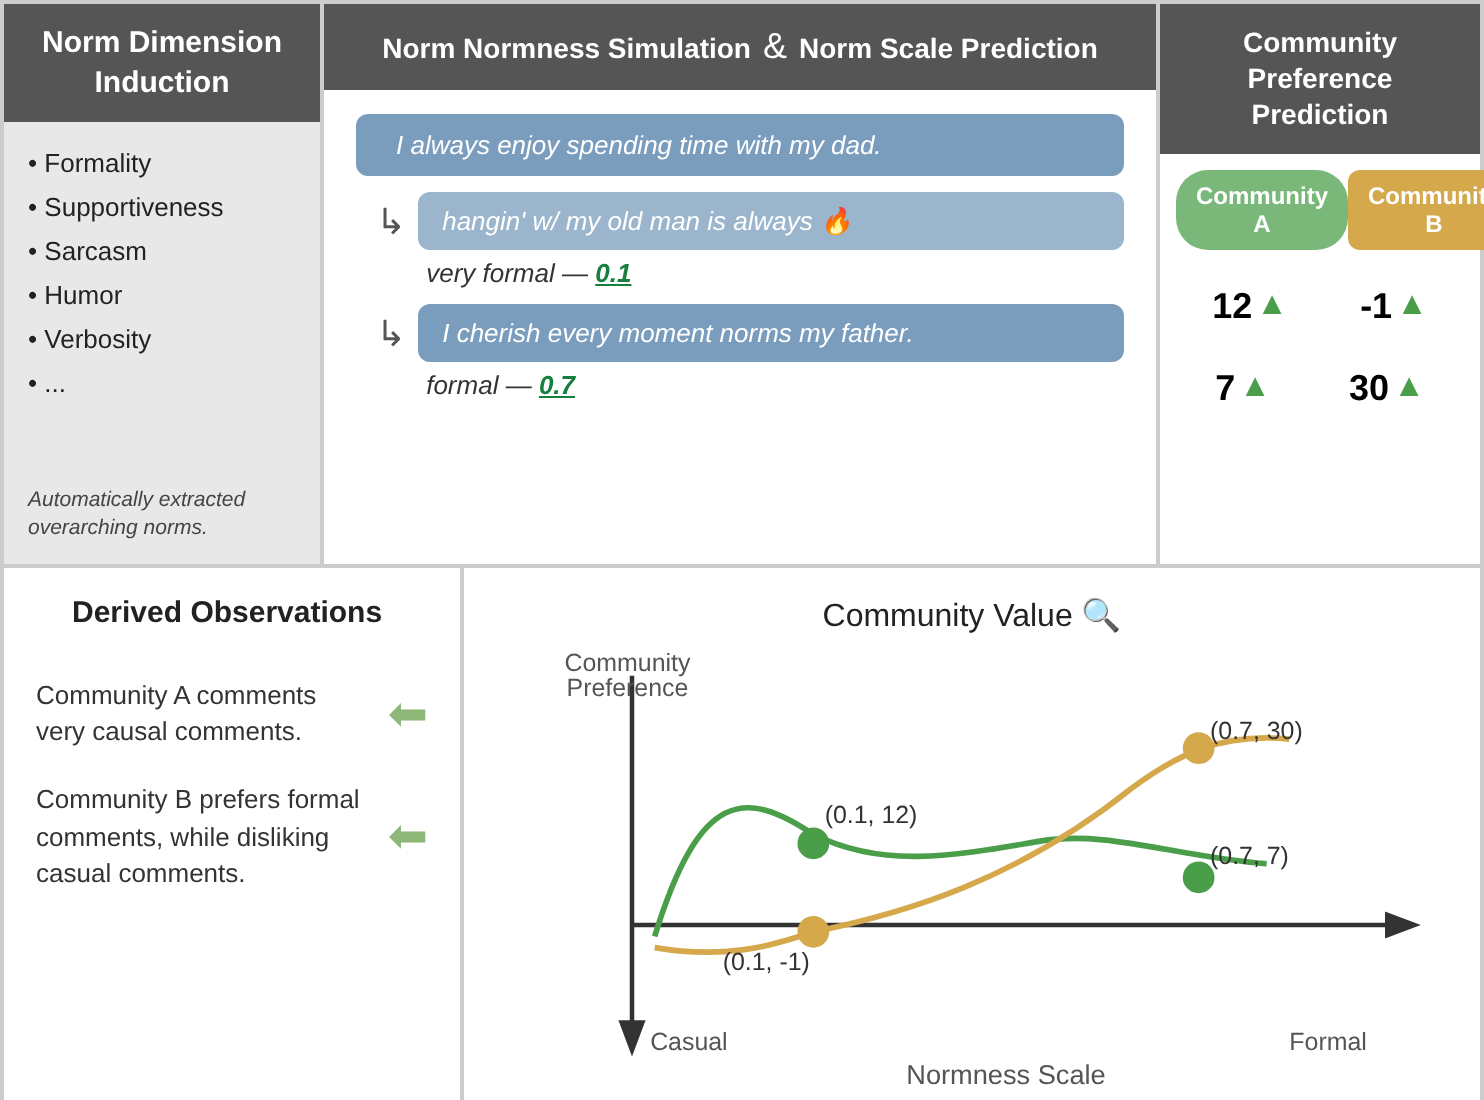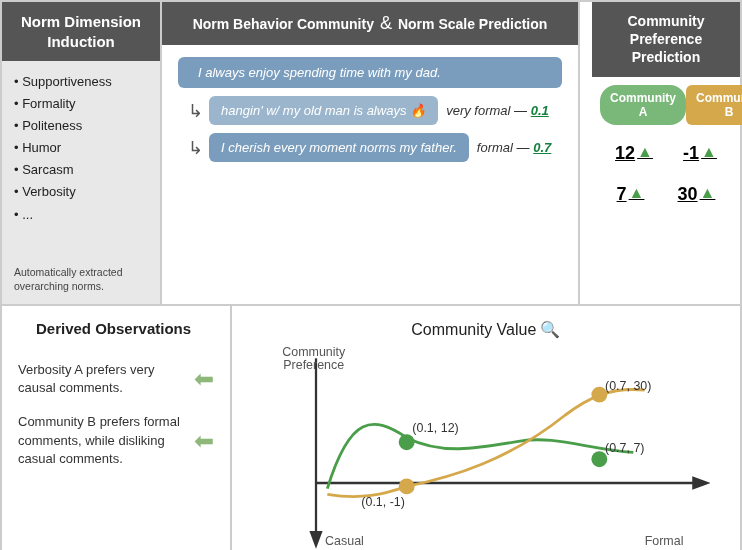--- a/index.html
+++ b/index.html
@@ -55,20 +55,21 @@
     .col-norm-dim .content ul li::before {
       content: "• ";
     }
     .col-norm-dim .content ul li {
       line-height: 1.7;
     }
     .col-norm-dim .footer-note {
       font-size: 10.5px;
       color: #444;
       padding: 4px 12px 10px;
+      font-style: italic;
       line-height: 1.4;
       margin-top: 25px;
     }
 
     
     .col-simulation {
       flex: 1;
       display: flex;
       flex-direction: column;
       border-right: 2px solid #ccc;
@@ -121,23 +122,22 @@
       align-items: center;
       padding-top: 4px;
       color: #555;
       font-size: 18px;
       margin-left: 10px;
     }
 
     .sim-inner {
       flex: 1;
       display: flex;
-      flex-direction: row;
+      flex-direction: column;
       gap: 4px;
-      align-items: center;
     }
     .casual-box {
       background: #9ab5cc;
       border-radius: 6px;
       padding: 7px 12px;
       color: #fff;
       font-size: 13px;
       font-style: italic;
     }
     .scale-label {
@@ -158,21 +158,20 @@
       color: #fff;
       font-size: 13px;
       font-style: italic;
     }
 
     
     .col-community {
       width: 160px;
       display: flex;
       flex-direction: column;
-      padding-left: 12px;
     }
     .col-community .header {
       background: #555;
       color: #fff;
       text-align: center;
       font-weight: bold;
       font-size: 14px;
       padding: 10px 8px;
       line-height: 1.3;
     }
@@ -208,25 +207,24 @@
     }
 
     .score-row {
       display: flex;
       justify-content: space-around;
       align-items: center;
       padding: 10px 0;
     }
     .score-item {
       display: flex;
-      align-items: flex-start;
+      align-items: center;
       gap: 2px;
       font-size: 18px;
       font-weight: bold;
-      text-decoration: underline;
     }
     .score-item .arrow-up {
       color: #4a9e4a;
       font-size: 16px;
     }
 
     
     .bottom-section {
       display: flex;
       flex: 1;
@@ -299,36 +297,35 @@
 <div class="main-container">
 
   <div class="top-section">
 
     <div class="col-norm-dim">
       <div class="header">
         <span>Norm Dimension Induction</span>
       </div>
       <div class="content">
         <ul>
+          <li>Formality</li>
           <li>Supportiveness</li>
-          <li>Formality</li>
-          <li>Politeness</li>
+          <li>Sarcasm</li>
           <li>Humor</li>
-          <li>Sarcasm</li>
           <li>Verbosity</li>
           <li>...</li>
         </ul>
       </div>
       <div class="footer-note">Automatically extracted overarching norms.</div>
     </div>
 
     <div class="col-simulation">
       <div class="header">
         <div class="part">
-          <span>Norm Behavior Community</span>
+          <span>Norm Normness Simulation</span>
         </div>
         <span class="amp">&amp;</span>
         <div class="part">
           <span>Norm Scale Prediction</span>
         </div>
       </div>
       <div class="content">
 
         <div class="original-post">
           <span>I always enjoy spending time with my dad.</span>
@@ -404,21 +401,21 @@
     </div>
 
   </div>
 
   <div class="bottom-section">
 
     <div class="col-derived">
       <div class="derived-title">Derived Observations</div>
 
       <div class="observation-block">
-        <div class="obs-text">Verbosity A prefers very causal comments.</div>
+        <div class="obs-text">Community A comments very causal comments.</div>
         <span class="arrow-left">⬅</span>
       </div>
 
       <div class="observation-block">
         <div class="obs-text">Community B prefers formal comments, while disliking casual comments.</div>
         <span class="arrow-left">⬅</span>
       </div>
     </div>
 
     <div class="col-chart">

